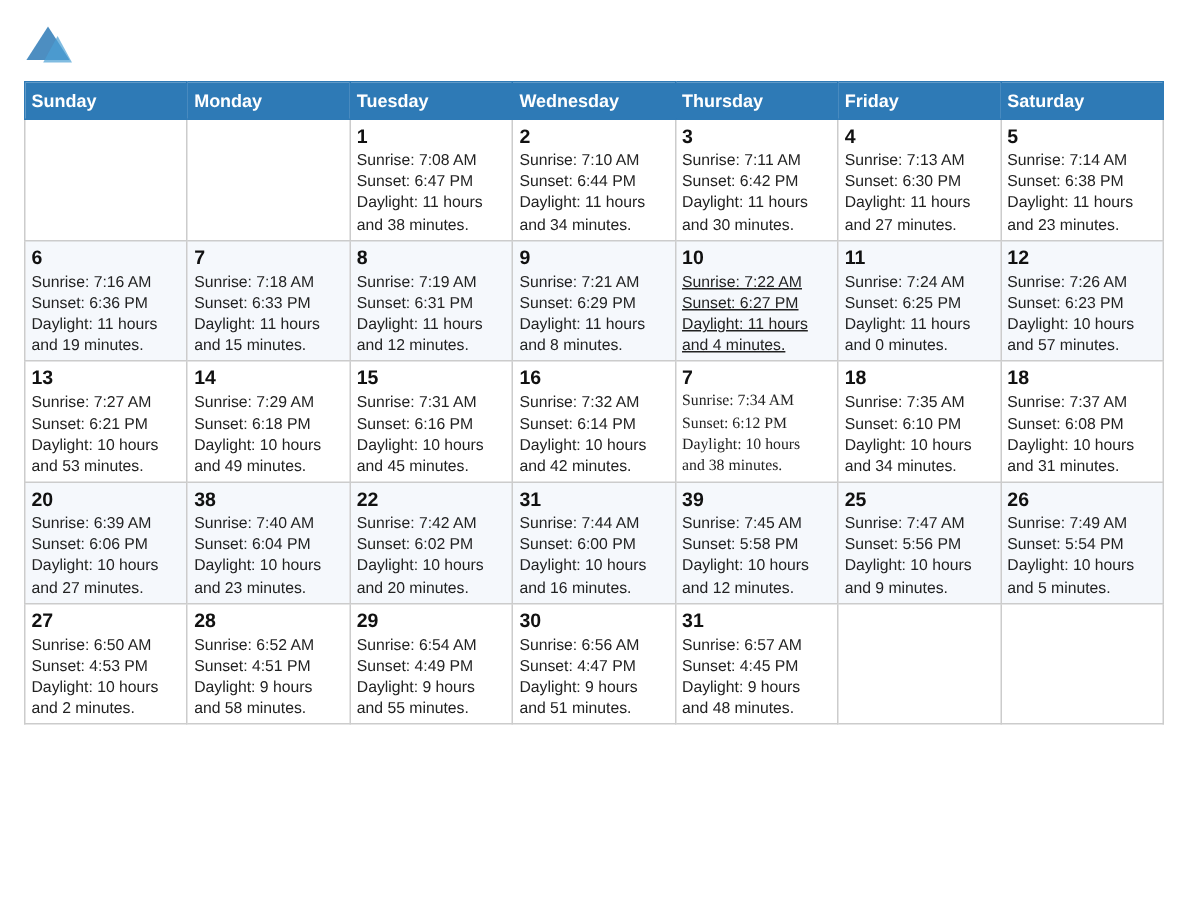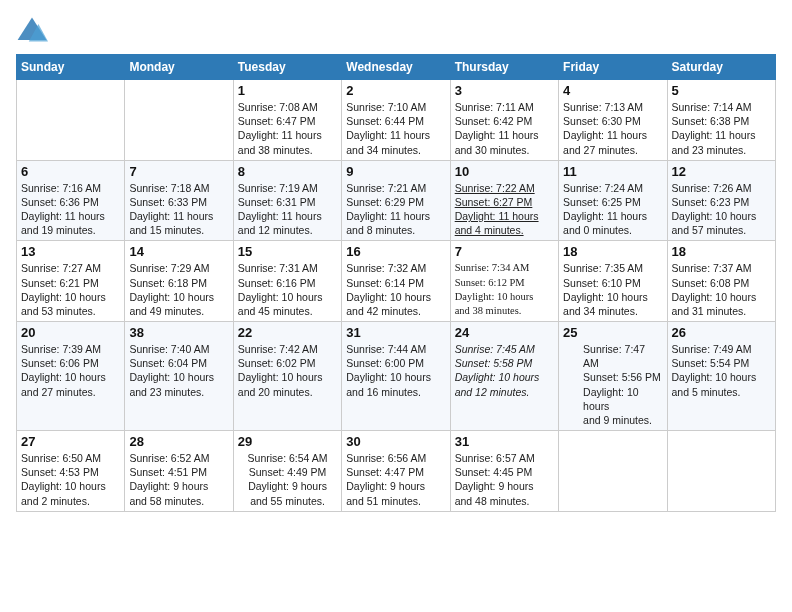--- a/index.html
+++ b/index.html
@@ -261,21 +261,21 @@
           <div class="day-number">18</div>
           <div class="day-info" style="white-space: pre-line;">Sunrise: 7:37 AM
 Sunset: 6:08 PM
 Daylight: 10 hours
 and 31 minutes.</div>
         </td>
       </tr>
       <tr>
         <td>
           <div class="day-number">20</div>
-          <div class="day-info" style="white-space: pre-line;">Sunrise: 7:39 AM
+          <div class="day-info" style="white-space: pre-line;">Sunrise: 6:39 AM
 Sunset: 6:06 PM
 Daylight: 10 hours
 and 27 minutes.</div>
         </td>
         <td>
           <div class="day-number">38</div>
           <div class="day-info" style="white-space: pre-line;">Sunrise: 7:40 AM
 Sunset: 6:04 PM
 Daylight: 10 hours
 and 23 minutes.</div>
@@ -288,29 +288,29 @@
 and 20 minutes.</div>
         </td>
         <td>
           <div class="day-number">31</div>
           <div class="day-info" style="white-space: pre-line;">Sunrise: 7:44 AM
 Sunset: 6:00 PM
 Daylight: 10 hours
 and 16 minutes.</div>
         </td>
         <td>
-          <div class="day-number">24</div>
-          <div class="day-info" style="white-space: pre-line; font-style: italic;">Sunrise: 7:45 AM
+          <div class="day-number">39</div>
+          <div class="day-info" style="white-space: pre-line;">Sunrise: 7:45 AM
 Sunset: 5:58 PM
 Daylight: 10 hours
 and 12 minutes.</div>
         </td>
         <td>
           <div class="day-number">25</div>
-          <div class="day-info" style="white-space: pre-line; margin-left: 20px;">Sunrise: 7:47 AM
+          <div class="day-info" style="white-space: pre-line;">Sunrise: 7:47 AM
 Sunset: 5:56 PM
 Daylight: 10 hours
 and 9 minutes.</div>
         </td>
         <td>
           <div class="day-number">26</div>
           <div class="day-info" style="white-space: pre-line;">Sunrise: 7:49 AM
 Sunset: 5:54 PM
 Daylight: 10 hours
 and 5 minutes.</div>
@@ -326,21 +326,21 @@
         </td>
         <td>
           <div class="day-number">28</div>
           <div class="day-info" style="white-space: pre-line;">Sunrise: 6:52 AM
 Sunset: 4:51 PM
 Daylight: 9 hours
 and 58 minutes.</div>
         </td>
         <td>
           <div class="day-number">29</div>
-          <div class="day-info" style="white-space: pre-line; text-align: center;">Sunrise: 6:54 AM
+          <div class="day-info" style="white-space: pre-line;">Sunrise: 6:54 AM
 Sunset: 4:49 PM
 Daylight: 9 hours
 and 55 minutes.</div>
         </td>
         <td>
           <div class="day-number">30</div>
           <div class="day-info" style="white-space: pre-line;">Sunrise: 6:56 AM
 Sunset: 4:47 PM
 Daylight: 9 hours
 and 51 minutes.</div>

